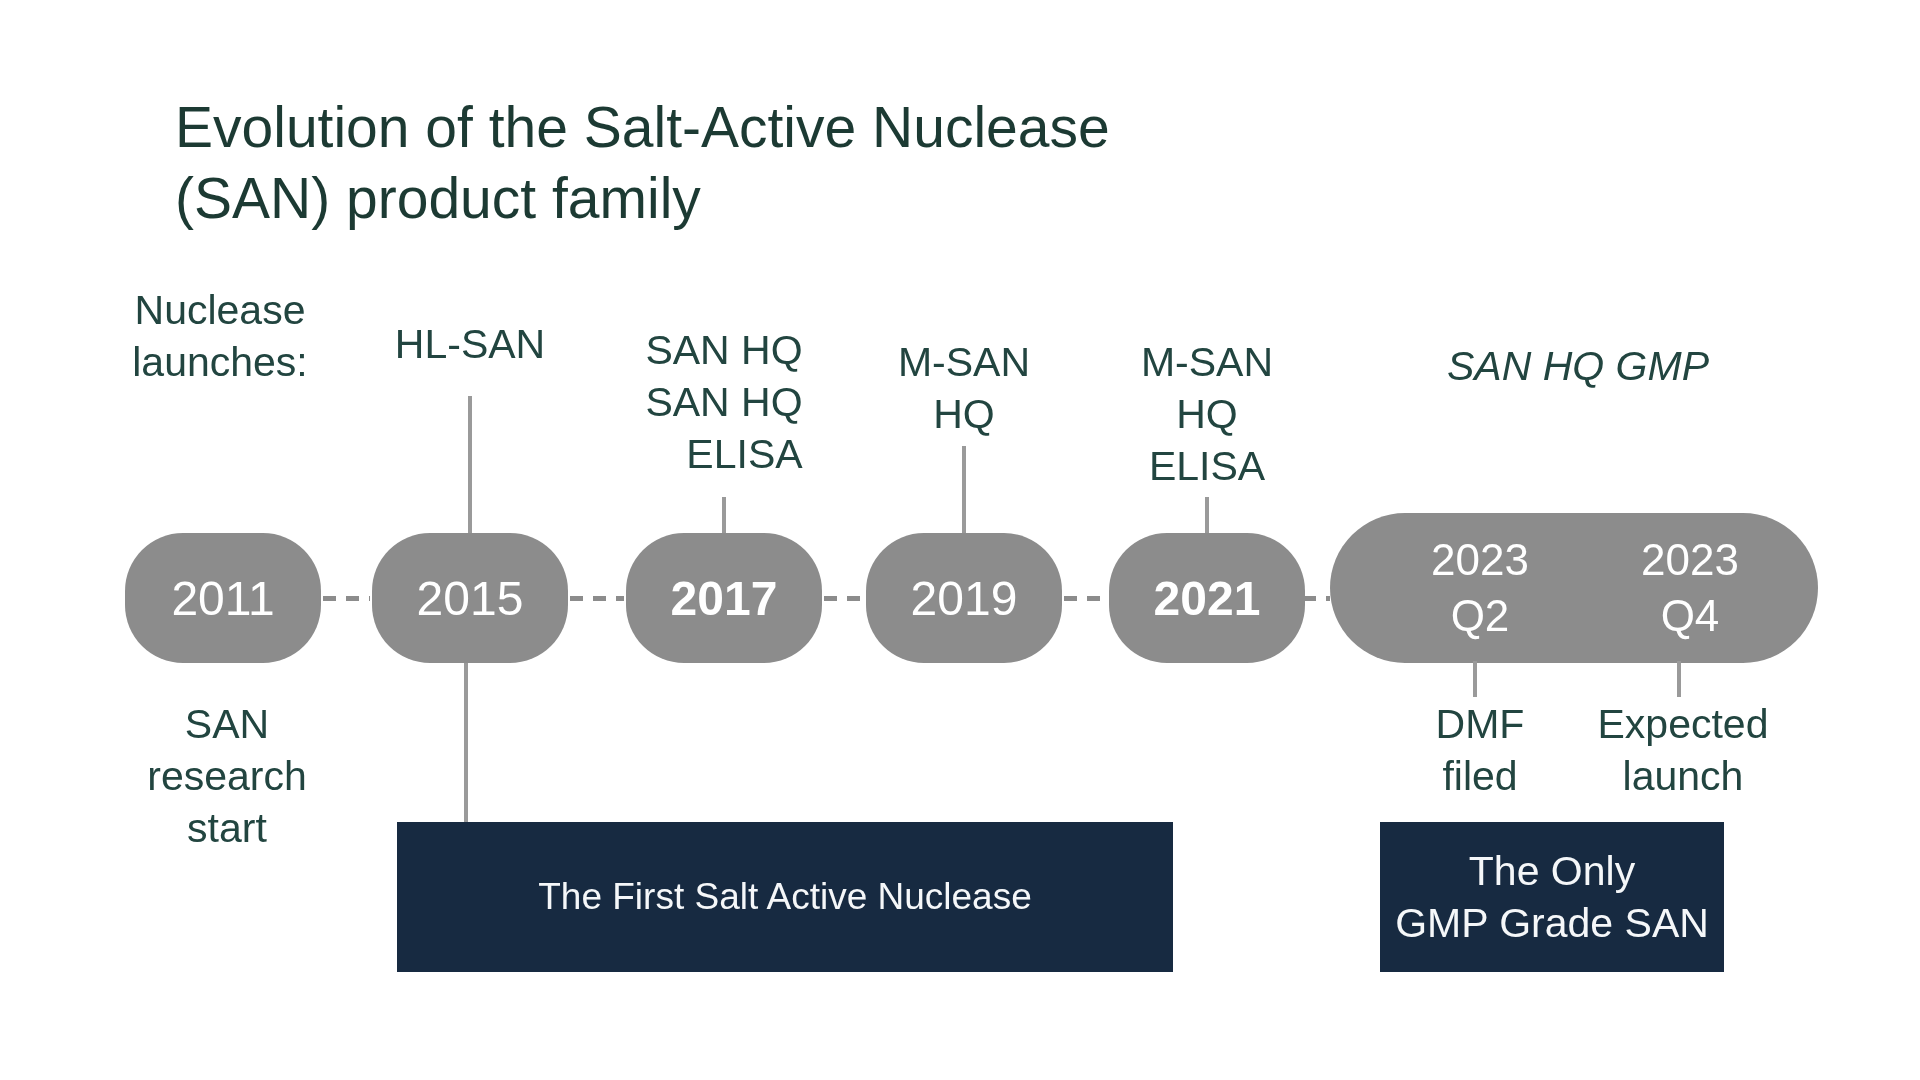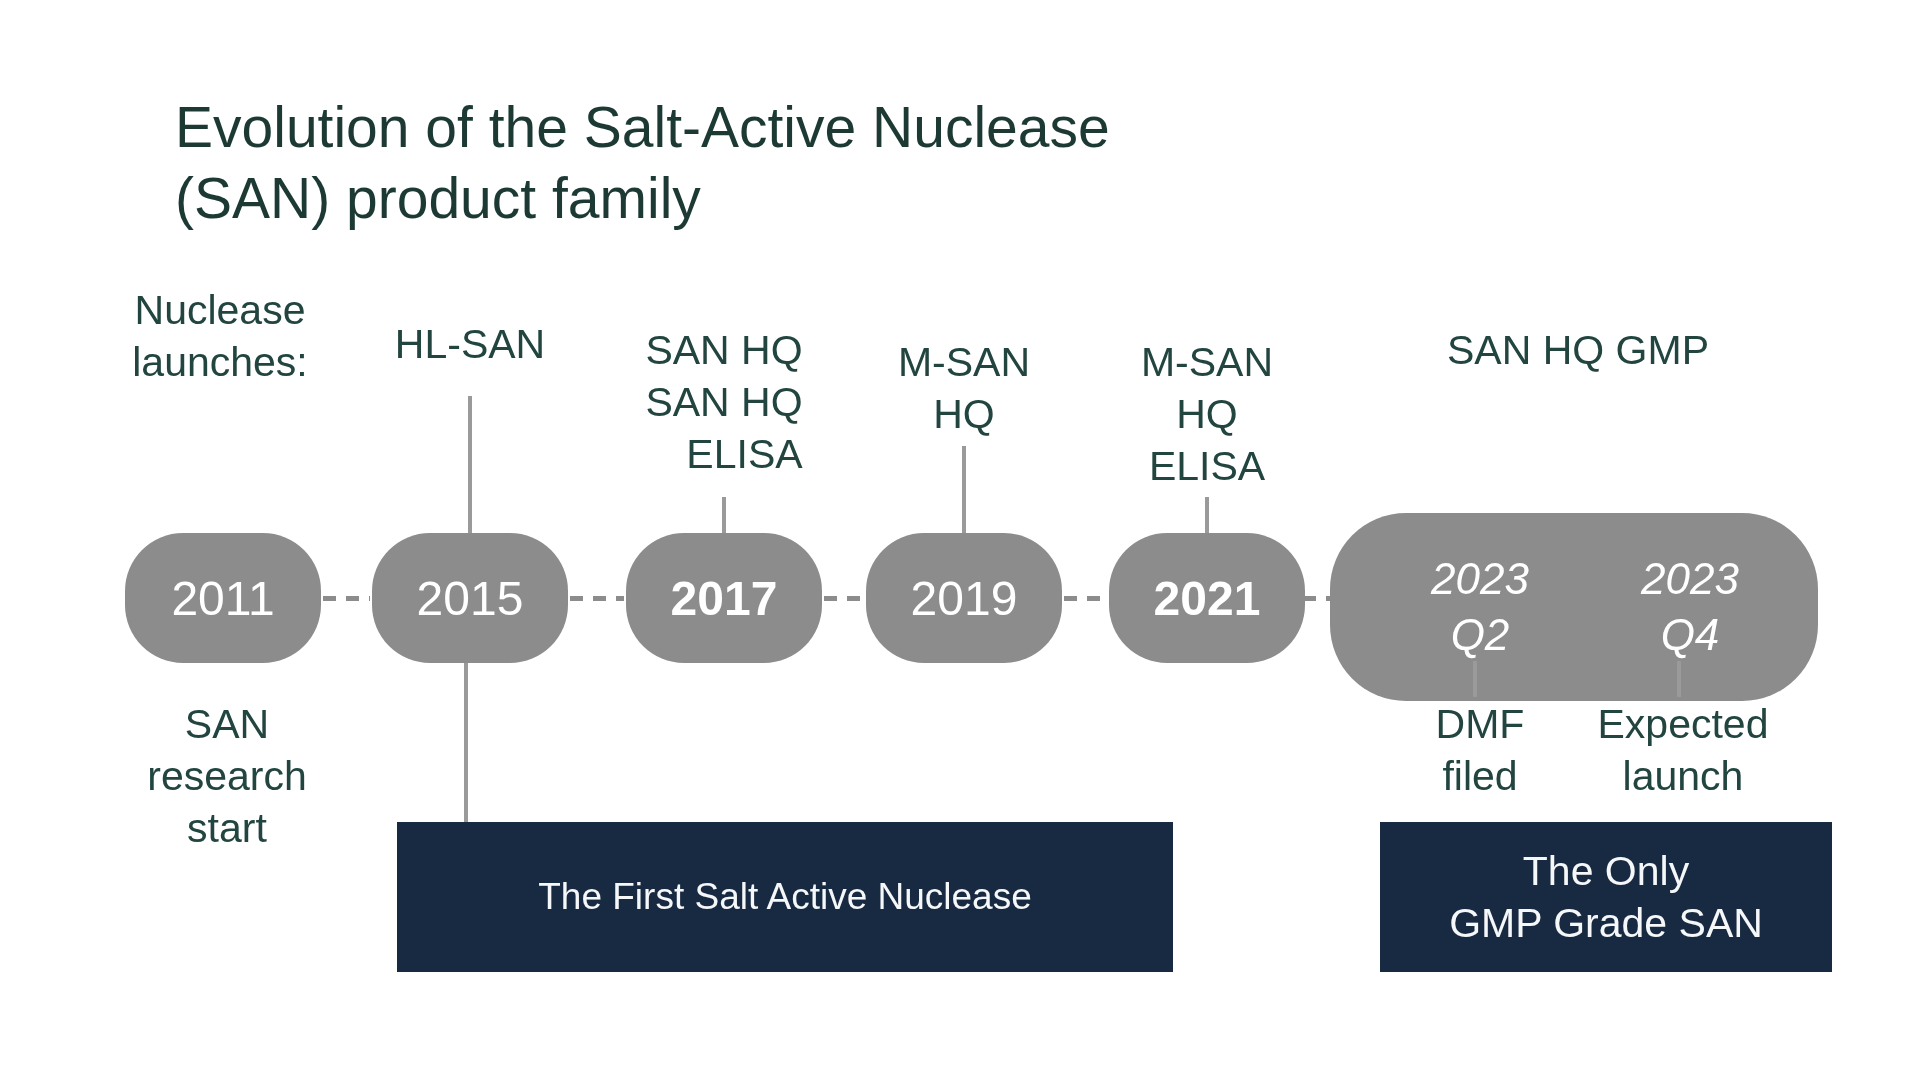--- a/index.html
+++ b/index.html
@@ -15,42 +15,42 @@
     position:absolute;transform:translateX(-50%);text-align:center;
     color:#224540;font-size:41px;line-height:52px;white-space:nowrap;
   }
   .lbl span{display:block;}
   .pill{
     position:absolute;background:#8c8c8c;border-radius:58px;color:#ffffff;
     display:flex;align-items:center;justify-content:center;
     font-size:48px;top:533px;width:196px;height:130px;
   }
   .pill-wide{
-    left:1330px;top:513px;width:488px;height:188px;border-radius:76px;font-style:italic;
+    left:1330px;top:513px;width:488px;height:150px;border-radius:76px;
   }
   .pill-col{
     position:absolute;top:0;height:100%;
     display:flex;flex-direction:column;align-items:center;justify-content:center;
     font-size:44px;line-height:56px;text-align:center;
   }
   .pill-col span{display:block;}
   .vline{
     position:absolute;width:4px;background:#9a9a9a;transform:translateX(-50%);
   }
   .dash{
     position:absolute;top:596px;height:5px;
     background:repeating-linear-gradient(90deg,#8c8c8c 0 13px,transparent 13px 23px);
   }
   .callout{
     position:absolute;top:822px;height:150px;background:#172a41;color:#f5f7f9;
     display:flex;flex-direction:column;align-items:center;justify-content:center;
     text-align:center;
   }
   .callout-first{left:397px;width:776px;font-size:37px;}
-  .callout-gmp{left:1380px;width:452px;font-size:41px;line-height:52px;}
+  .callout-gmp{left:1380px;width:344px;font-size:41px;line-height:52px;}
   .callout span{display:block;}
 </style>
 </head>
 <body>
 
 <div class="canvas">
 
   <div class="title">
     <div>Evolution of the Salt-Active Nuclease</div>
     <div>(SAN) product family</div>
@@ -75,21 +75,21 @@
     <span>M-SAN</span>
     <span>HQ</span>
   </div>
 
   <div class="lbl" style="left:1207px;top:336px;">
     <span>M-SAN</span>
     <span>HQ</span>
     <span>ELISA</span>
   </div>
 
-  <div class="lbl" style="left:1578px;top:324px;">
+  <div class="lbl" style="left:1578px;top:340px;font-style:italic;">
     <span>SAN HQ GMP</span>
   </div>
 
   <div class="vline" style="left:470px;top:396px;height:137px;"></div>
   <div class="vline" style="left:724px;top:497px;height:36px;"></div>
   <div class="vline" style="left:964px;top:446px;height:87px;"></div>
   <div class="vline" style="left:1207px;top:497px;height:36px;"></div>
 
   <div class="pill" style="left:125px;">
     <span>2011</span>

